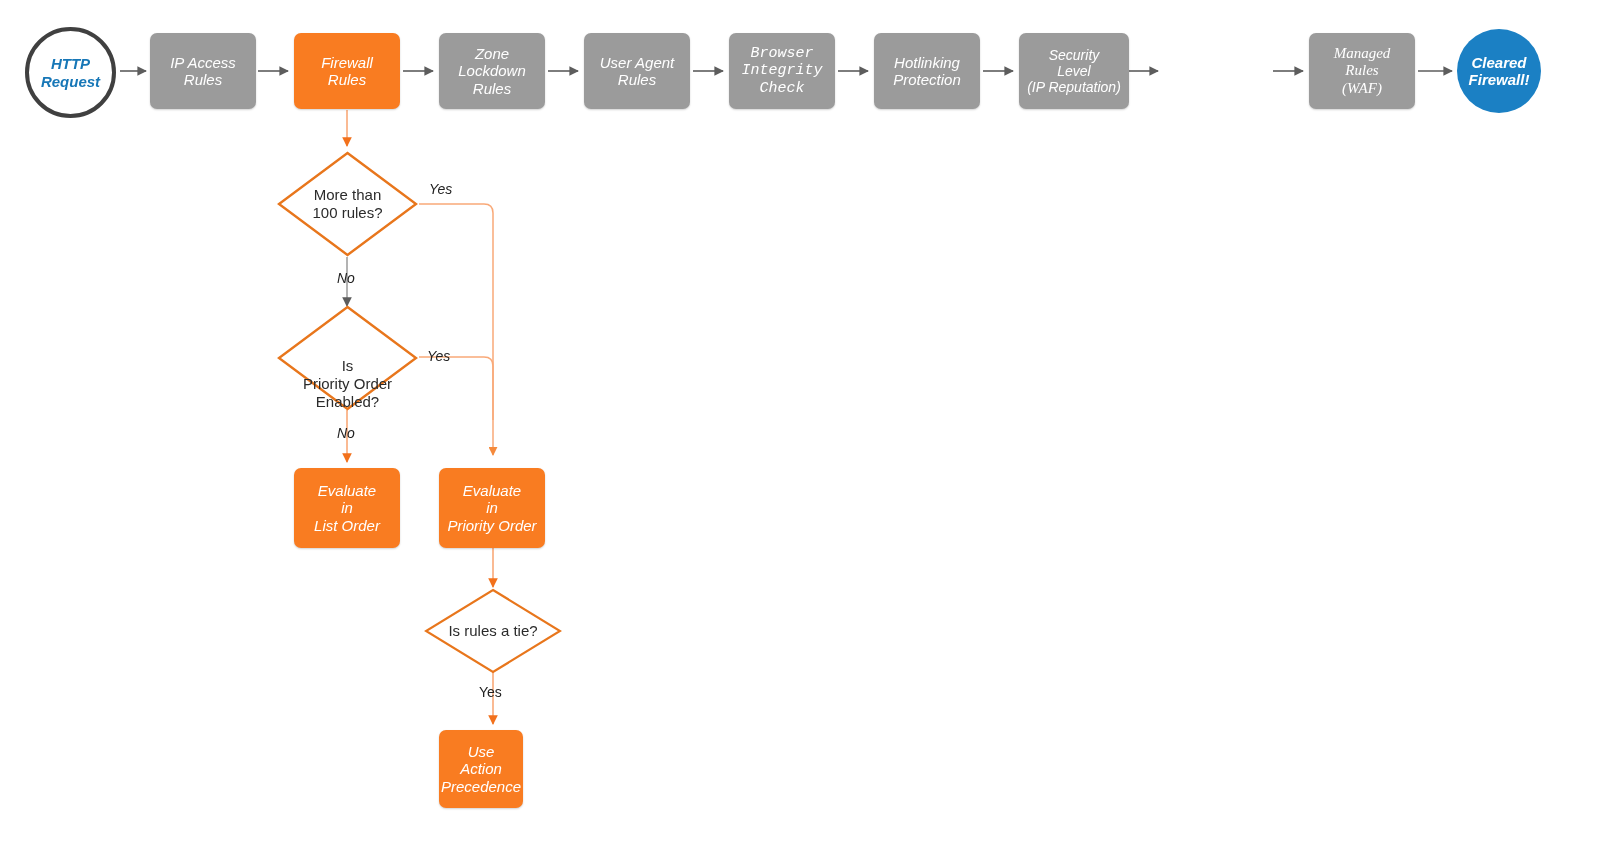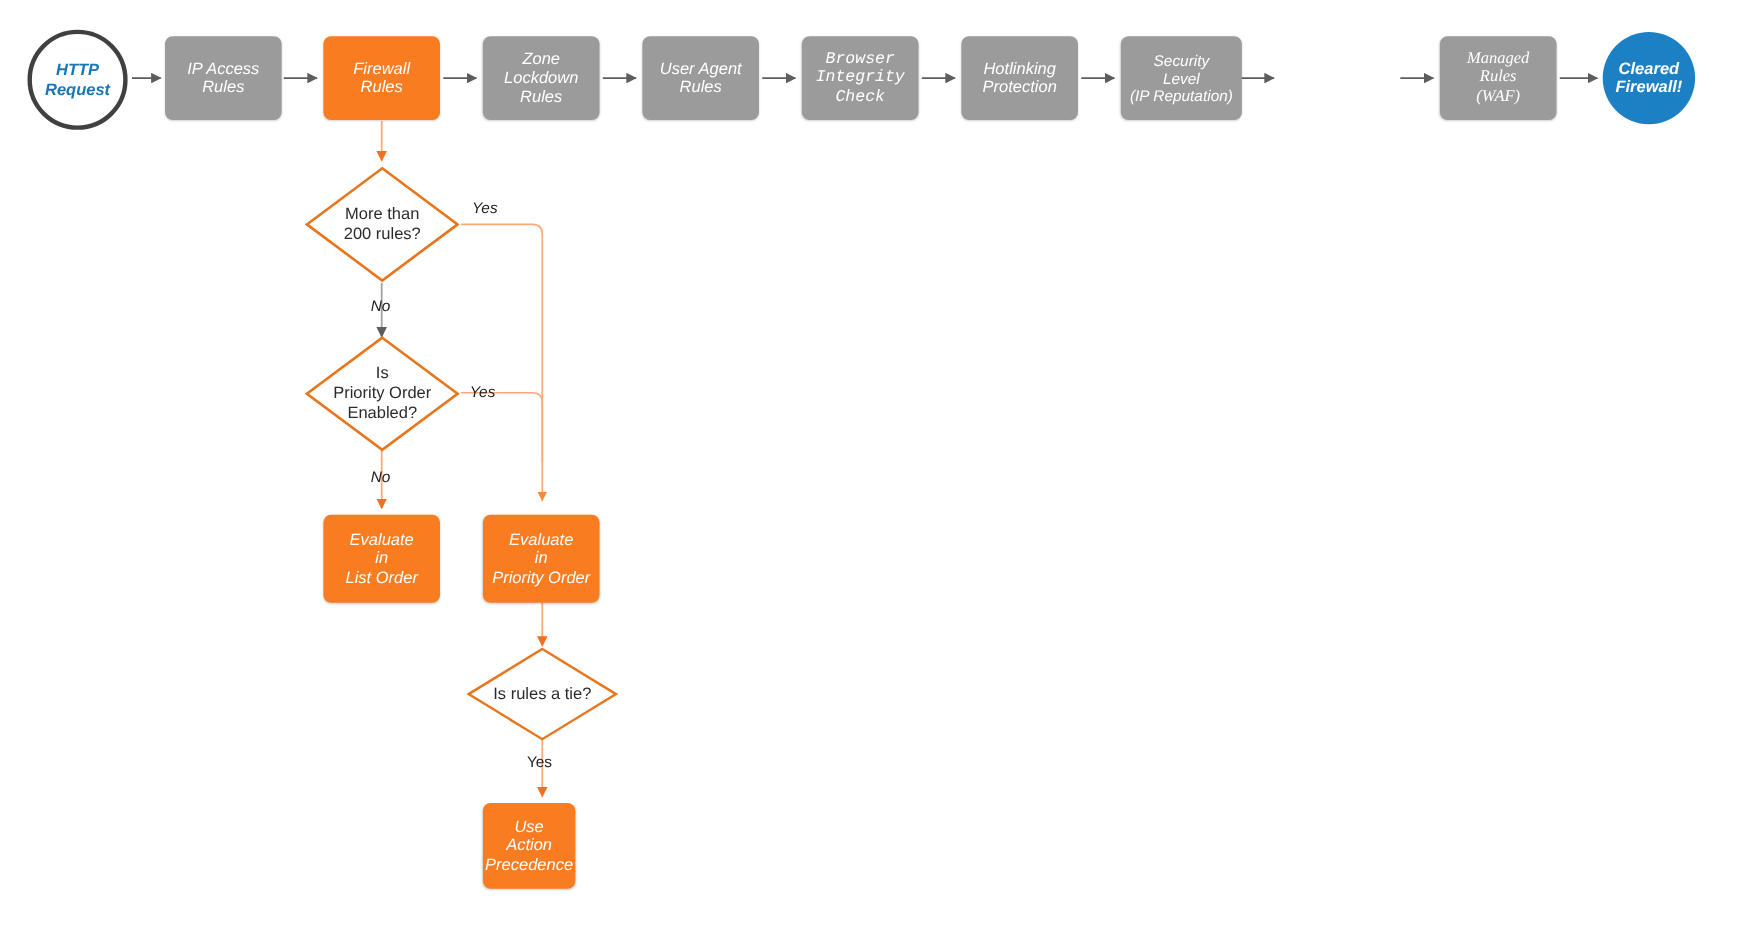--- a/index.html
+++ b/index.html
@@ -207,24 +207,24 @@
   <div class="node circle filled" style="left:1457px; top:29px; width:84px; height:84px;">
     <span style="white-space:pre-line">Cleared
 Firewall!</span>
   </div>
 
   <div class="node diamond" style="left:277px; top:151px; width:141px; height:106px;">
     <svg class="dshape" viewBox="0 0 141 106" preserveAspectRatio="none">
       <polygon points="70.5,2 139,53 70.5,104 2,53" fill="#ffffff" stroke="#e8761c" stroke-width="2.4"></polygon>
     </svg>
     <span class="dlabel">More than
-200 rules?</span>
-  </div>
-
-  <div class="node diamond" style="left:277px; top:305px; width:141px; height:106px;">
+100 rules?</span>
+  </div>
+
+  <div class="node diamond" style="left:277px; top:305px; width:141px; height:106px;align-items:flex-end;">
     <svg class="dshape" viewBox="0 0 141 106" preserveAspectRatio="none">
       <polygon points="70.5,2 139,53 70.5,104 2,53" fill="#ffffff" stroke="#e8761c" stroke-width="2.4"></polygon>
     </svg>
     <span class="dlabel">Is
 Priority Order
 Enabled?</span>
   </div>
 
   <div class="node diamond" style="left:424px; top:588px; width:138px; height:86px;">
     <svg class="dshape" viewBox="0 0 138 86" preserveAspectRatio="none">

